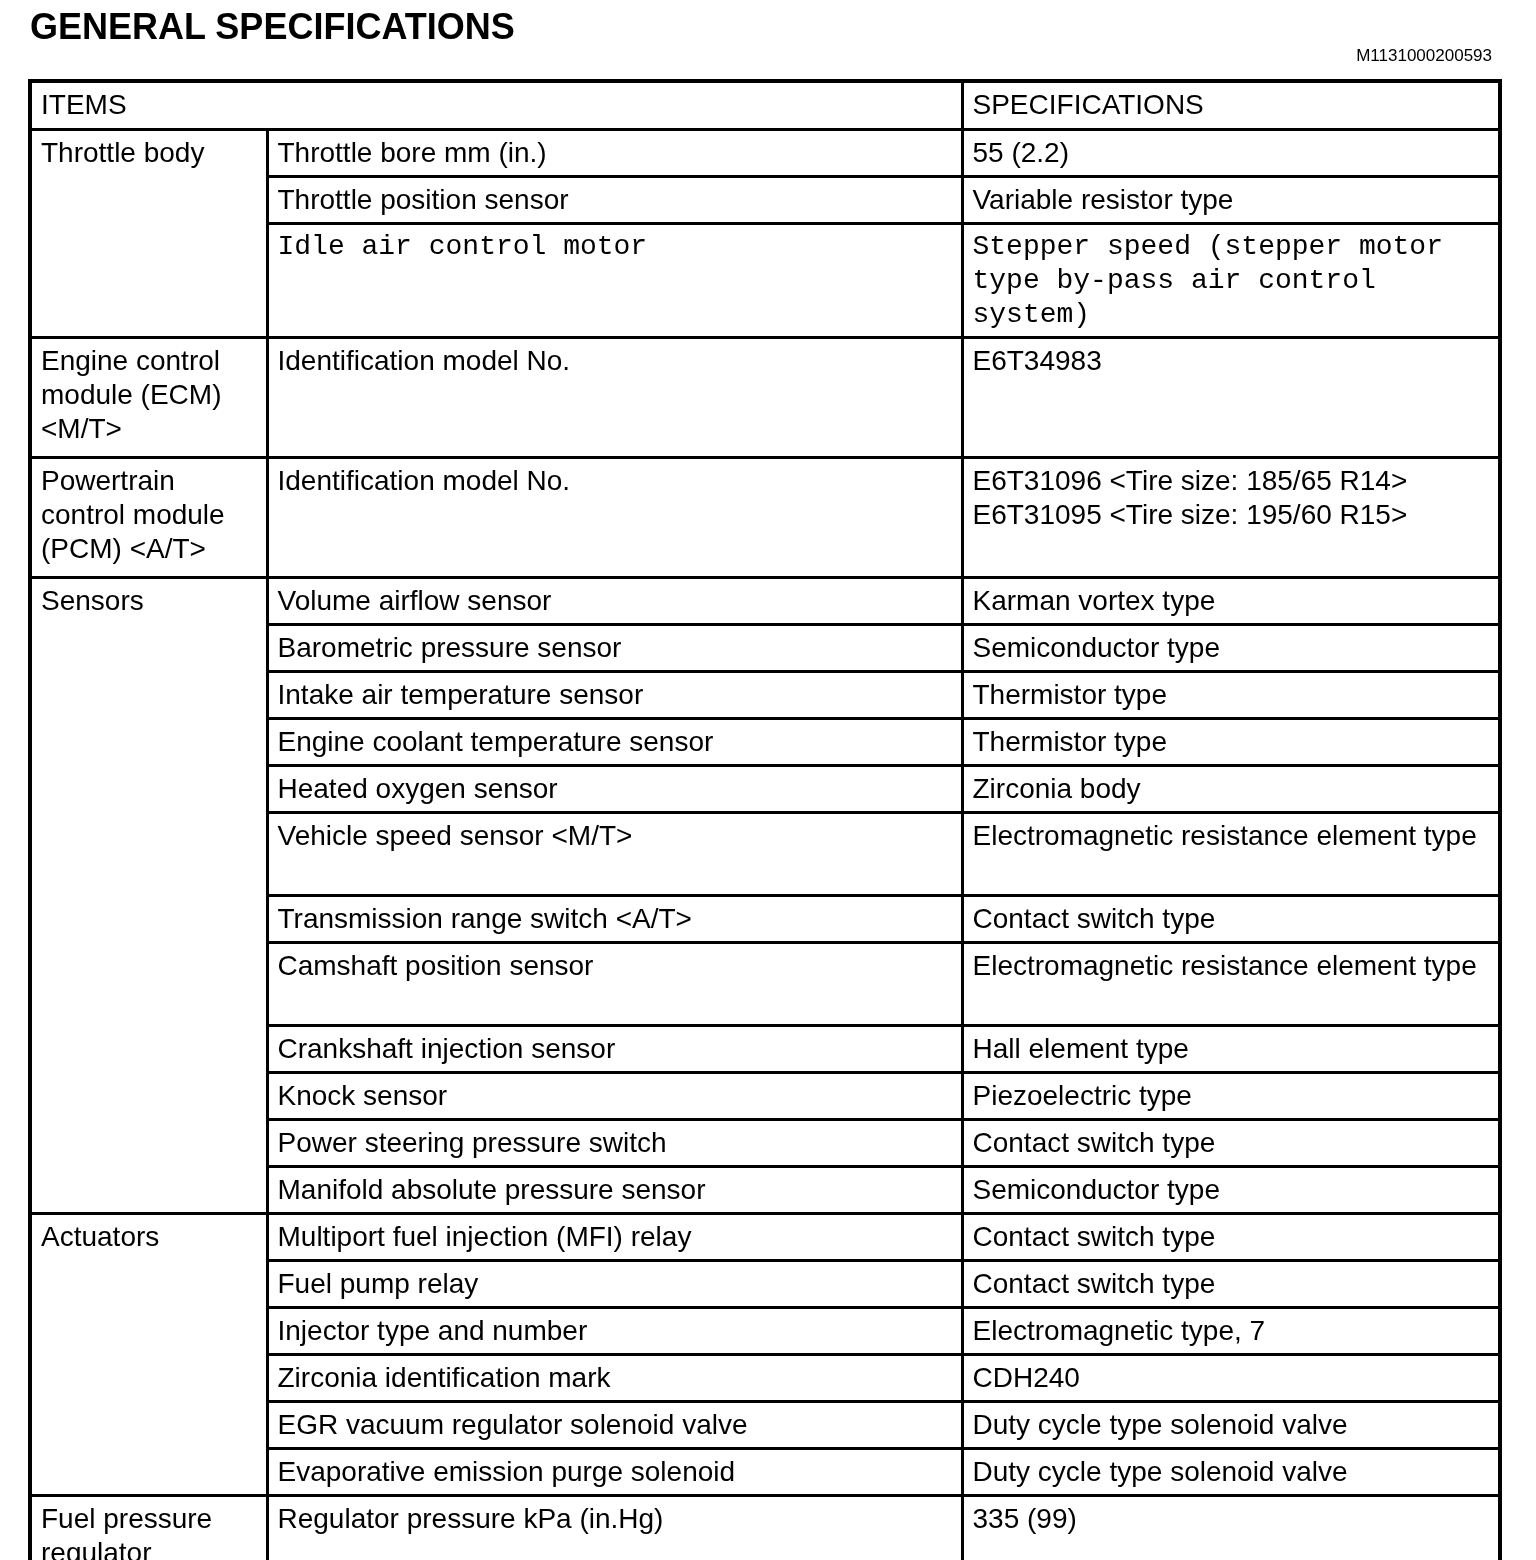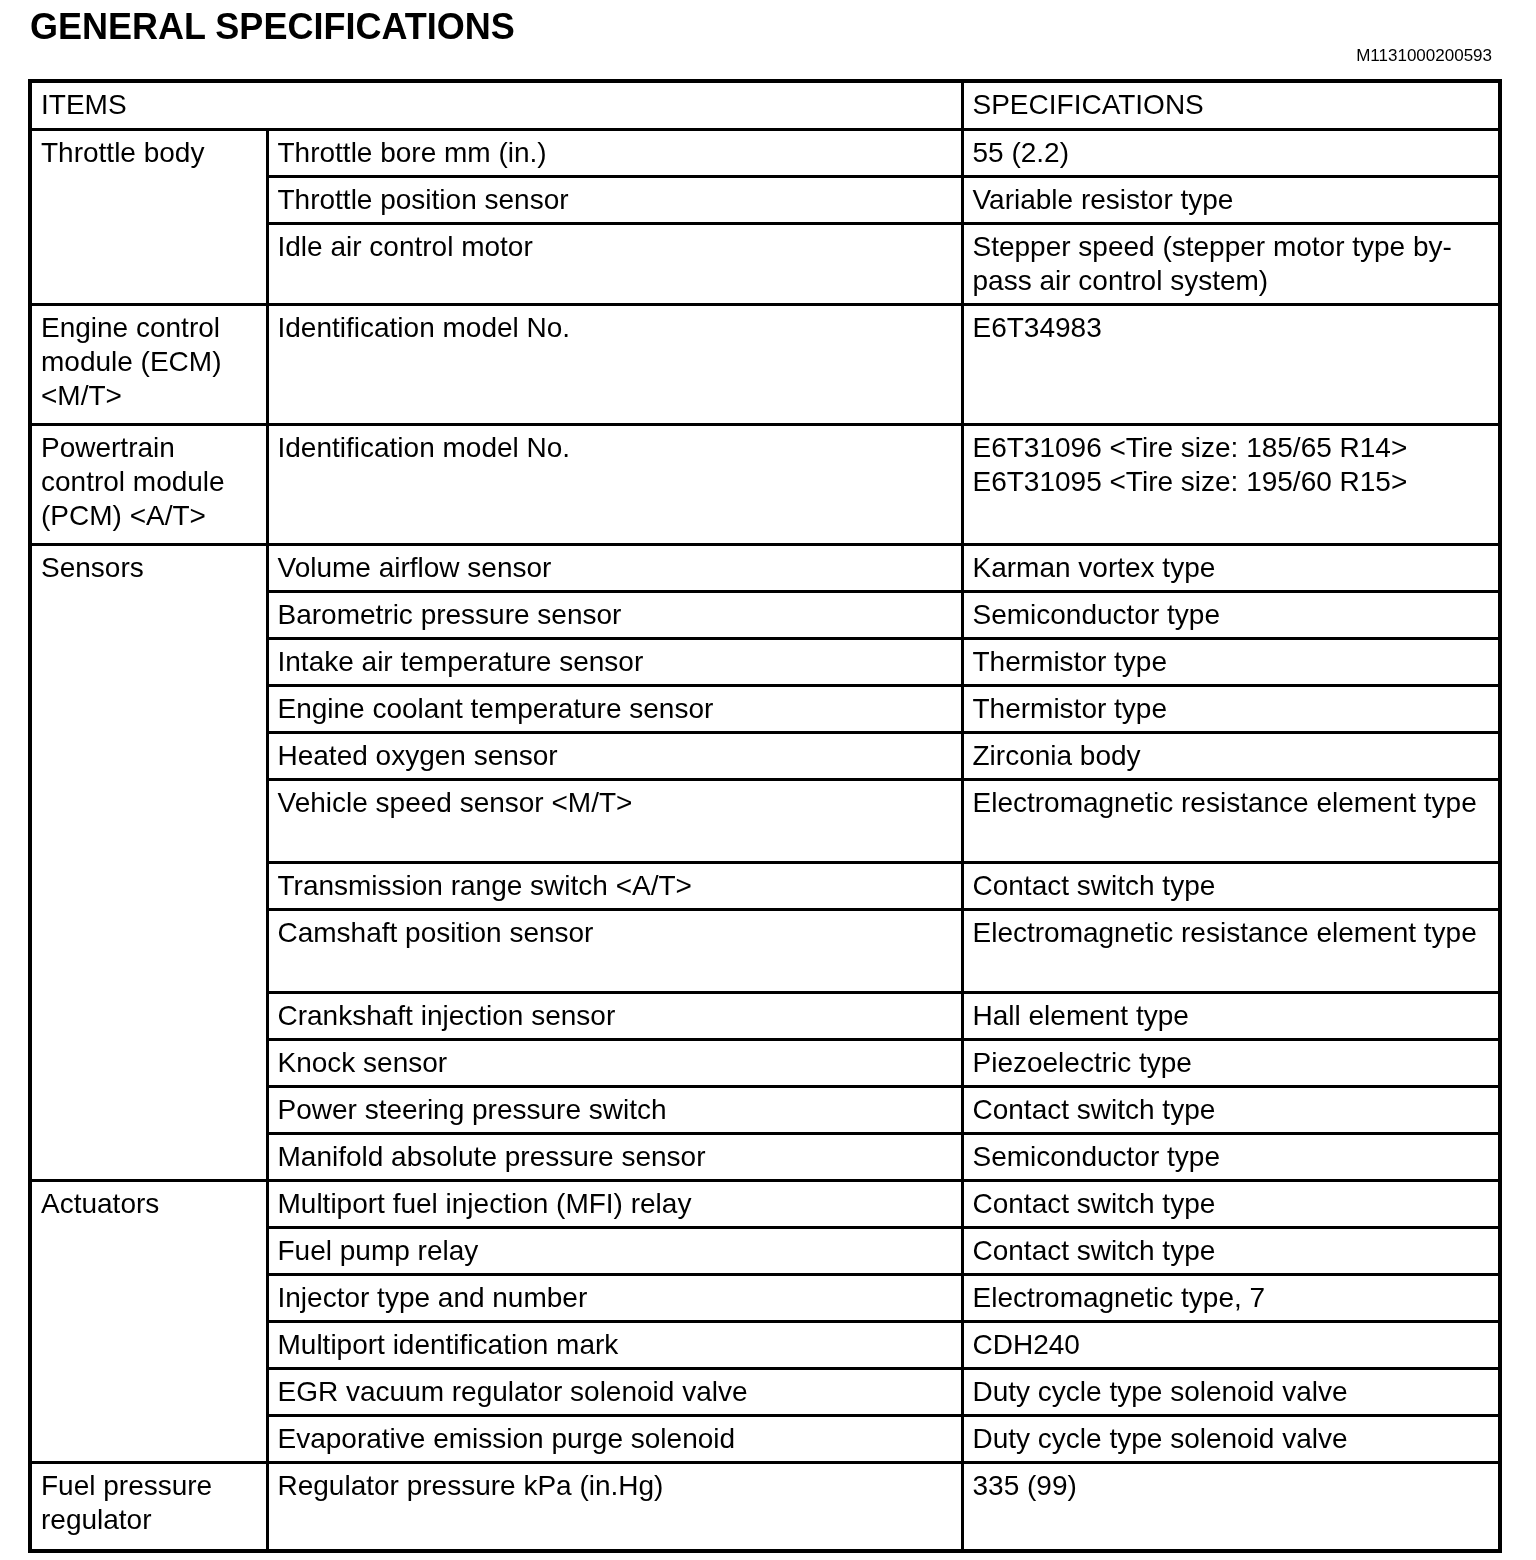--- a/index.html
+++ b/index.html
@@ -33,21 +33,21 @@
     padding: 5px 8px 4px 9px;
     font-size: 28px;
     line-height: 34px;
     overflow: hidden;
     word-wrap: break-word;
   }
   td.th { font-weight: normal; }
   td.spec { white-space: pre-line; margin-top: 36px; }
   tr.rh  { height: 48px; }
   tr.rs  { height: 47px; }
-  tr.r2a { height: 81px; }
+  tr.r2a { height: 81px; font-family: Liberation Mono, monospace; }
   tr.r3  { height: 120px; }
   tr.r2b { height: 83px; }
   tr.rl  { height: 89px; }
 </style>
 </head>
 <body>
 
 <div class="page">
 
   <div class="page-title">GENERAL SPECIFICATIONS</div>
@@ -150,21 +150,21 @@
     </tr>
     <tr class="rs">
       <td class="sub">Fuel pump relay</td>
       <td class="spec">Contact switch type</td>
     </tr>
     <tr class="rs">
       <td class="sub">Injector type and number</td>
       <td class="spec">Electromagnetic type, 7</td>
     </tr>
     <tr class="rs">
-      <td class="sub">Multiport identification mark</td>
+      <td class="sub">Zirconia identification mark</td>
       <td class="spec">CDH240</td>
     </tr>
     <tr class="rs">
       <td class="sub">EGR vacuum regulator solenoid valve</td>
       <td class="spec">Duty cycle type solenoid valve</td>
     </tr>
     <tr class="rs">
       <td class="sub">Evaporative emission purge solenoid</td>
       <td class="spec">Duty cycle type solenoid valve</td>
     </tr>

